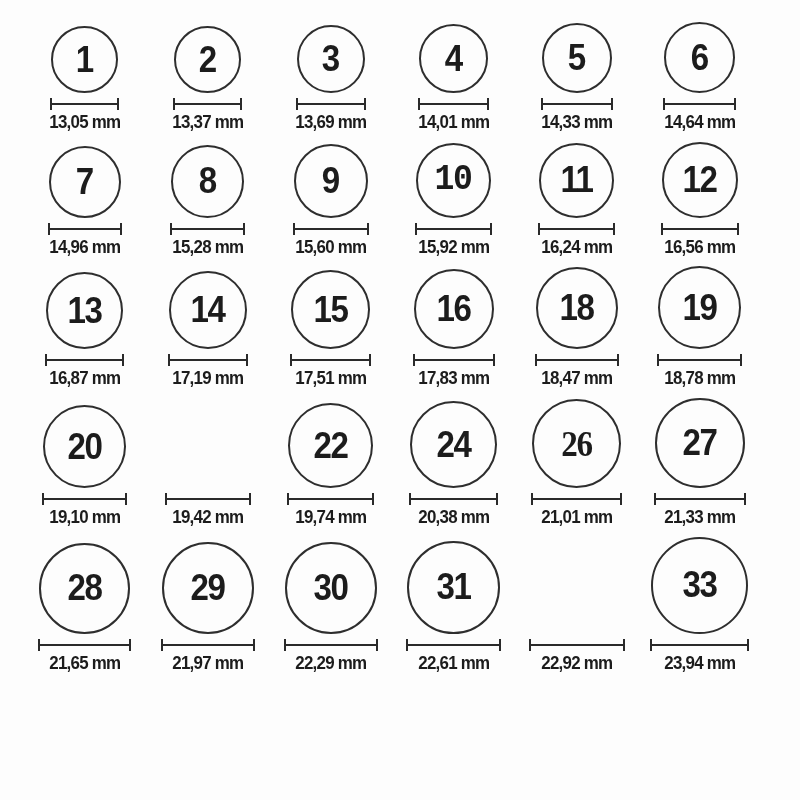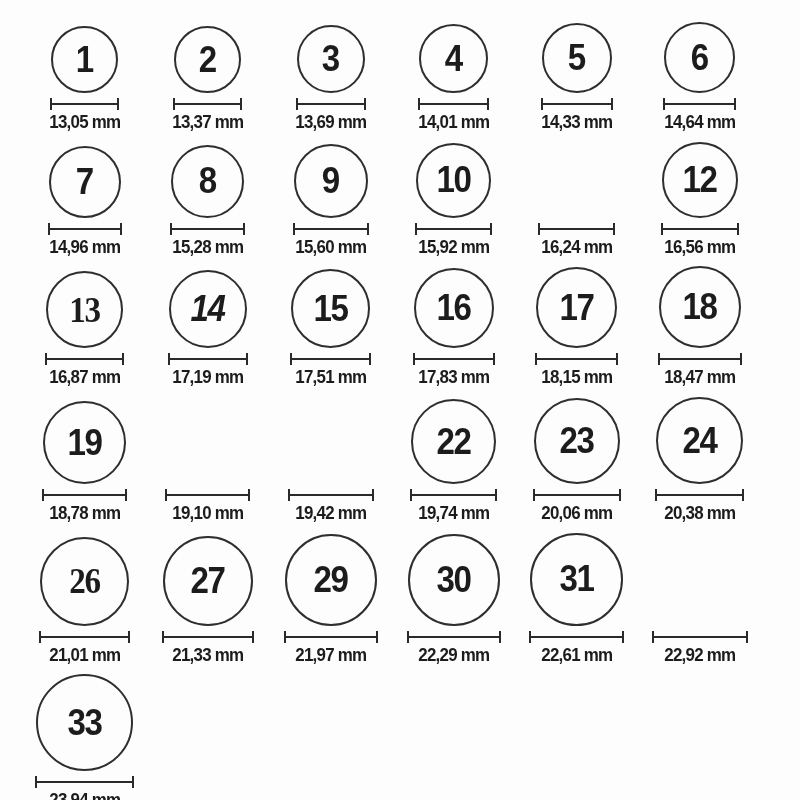--- a/index.html
+++ b/index.html
@@ -168,62 +168,65 @@
       <span class="ring-number">9</span>
     </div>
     <div class="dim-line" style="width: 76px;">
       <span class="dim-tick"></span>
       <span class="dim-bar"></span>
       <span class="dim-tick"></span>
     </div>
     <div class="dim-label">15,60 mm</div>
   </div>
     <div class="cell">
+    <div class="ring" style="width: 75px; height: 75px; font-family: Liberation Mono, monospace;">
+      <span class="ring-number">10</span>
+    </div>
+    <div class="dim-line" style="width: 77px;">
+      <span class="dim-tick"></span>
+      <span class="dim-bar"></span>
+      <span class="dim-tick"></span>
+    </div>
+    <div class="dim-label">15,92 mm</div>
+  </div>
+    <div class="cell">
     <div class="ring" style="width: 75px; height: 75px;">
-      <span class="ring-number">10</span>
-    </div>
-    <div class="dim-line" style="width: 77px;">
-      <span class="dim-tick"></span>
-      <span class="dim-bar"></span>
-      <span class="dim-tick"></span>
-    </div>
-    <div class="dim-label">15,92 mm</div>
-  </div>
-    <div class="cell">
+      <span class="ring-number">11</span>
+    </div>
     <div class="dim-line" style="width: 77px;">
       <span class="dim-tick"></span>
       <span class="dim-bar"></span>
       <span class="dim-tick"></span>
     </div>
     <div class="dim-label">16,24 mm</div>
   </div>
     <div class="cell">
     <div class="ring" style="width: 76px; height: 76px; text-align: center;">
       <span class="ring-number">12</span>
     </div>
     <div class="dim-line" style="width: 78px;">
       <span class="dim-tick"></span>
       <span class="dim-bar"></span>
       <span class="dim-tick"></span>
     </div>
     <div class="dim-label">16,56 mm</div>
   </div>
     <div class="cell">
-    <div class="ring" style="width: 77px; height: 77px; font-family: Liberation Serif, serif;">
+    <div class="ring" style="width: 77px; height: 77px;">
       <span class="ring-number">13</span>
     </div>
     <div class="dim-line" style="width: 79px;">
       <span class="dim-tick"></span>
       <span class="dim-bar"></span>
       <span class="dim-tick"></span>
     </div>
     <div class="dim-label">16,87 mm</div>
   </div>
     <div class="cell">
-    <div class="ring" style="width: 78px; height: 78px; font-style: italic;">
+    <div class="ring" style="width: 78px; height: 78px;">
       <span class="ring-number">14</span>
     </div>
     <div class="dim-line" style="width: 80px;">
       <span class="dim-tick"></span>
       <span class="dim-bar"></span>
       <span class="dim-tick"></span>
     </div>
     <div class="dim-label">17,19 mm</div>
   </div>
     <div class="cell">
@@ -242,31 +245,20 @@
       <span class="ring-number">16</span>
     </div>
     <div class="dim-line" style="width: 82px;">
       <span class="dim-tick"></span>
       <span class="dim-bar"></span>
       <span class="dim-tick"></span>
     </div>
     <div class="dim-label">17,83 mm</div>
   </div>
     <div class="cell">
-    <div class="ring" style="width: 81px; height: 81px;">
-      <span class="ring-number">17</span>
-    </div>
-    <div class="dim-line" style="width: 83px;">
-      <span class="dim-tick"></span>
-      <span class="dim-bar"></span>
-      <span class="dim-tick"></span>
-    </div>
-    <div class="dim-label">18,15 mm</div>
-  </div>
-    <div class="cell">
     <div class="ring" style="width: 82px; height: 82px;">
       <span class="ring-number">18</span>
     </div>
     <div class="dim-line" style="width: 84px;">
       <span class="dim-tick"></span>
       <span class="dim-bar"></span>
       <span class="dim-tick"></span>
     </div>
     <div class="dim-label">18,47 mm</div>
   </div>
@@ -275,20 +267,23 @@
       <span class="ring-number">19</span>
     </div>
     <div class="dim-line" style="width: 85px;">
       <span class="dim-tick"></span>
       <span class="dim-bar"></span>
       <span class="dim-tick"></span>
     </div>
     <div class="dim-label">18,78 mm</div>
   </div>
     <div class="cell">
+    <div class="ring" style="width: 83px; height: 83px;">
+      <span class="ring-number">20</span>
+    </div>
     <div class="dim-line" style="width: 85px;">
       <span class="dim-tick"></span>
       <span class="dim-bar"></span>
       <span class="dim-tick"></span>
     </div>
     <div class="dim-label">19,10 mm</div>
   </div>
     <div class="cell">
     <div class="dim-line" style="width: 86px;">
       <span class="dim-tick"></span>
@@ -302,31 +297,20 @@
       <span class="ring-number">22</span>
     </div>
     <div class="dim-line" style="width: 87px;">
       <span class="dim-tick"></span>
       <span class="dim-bar"></span>
       <span class="dim-tick"></span>
     </div>
     <div class="dim-label">19,74 mm</div>
   </div>
     <div class="cell">
-    <div class="ring" style="width: 86px; height: 86px;">
-      <span class="ring-number">23</span>
-    </div>
-    <div class="dim-line" style="width: 88px;">
-      <span class="dim-tick"></span>
-      <span class="dim-bar"></span>
-      <span class="dim-tick"></span>
-    </div>
-    <div class="dim-label">20,06 mm</div>
-  </div>
-    <div class="cell">
     <div class="ring" style="width: 87px; height: 87px;">
       <span class="ring-number">24</span>
     </div>
     <div class="dim-line" style="width: 89px;">
       <span class="dim-tick"></span>
       <span class="dim-bar"></span>
       <span class="dim-tick"></span>
     </div>
     <div class="dim-label">20,38 mm</div>
   </div>
@@ -346,20 +330,31 @@
       <span class="ring-number">27</span>
     </div>
     <div class="dim-line" style="width: 92px;">
       <span class="dim-tick"></span>
       <span class="dim-bar"></span>
       <span class="dim-tick"></span>
     </div>
     <div class="dim-label">21,33 mm</div>
   </div>
     <div class="cell">
+    <div class="ring" style="width: 91px; height: 91px;">
+      <span class="ring-number">28</span>
+    </div>
+    <div class="dim-line" style="width: 93px;">
+      <span class="dim-tick"></span>
+      <span class="dim-bar"></span>
+      <span class="dim-tick"></span>
+    </div>
+    <div class="dim-label">21,65 mm</div>
+  </div>
+    <div class="cell">
     <div class="ring" style="width: 92px; height: 92px;">
       <span class="ring-number">29</span>
     </div>
     <div class="dim-line" style="width: 94px;">
       <span class="dim-tick"></span>
       <span class="dim-bar"></span>
       <span class="dim-tick"></span>
     </div>
     <div class="dim-label">21,97 mm</div>
   </div>

